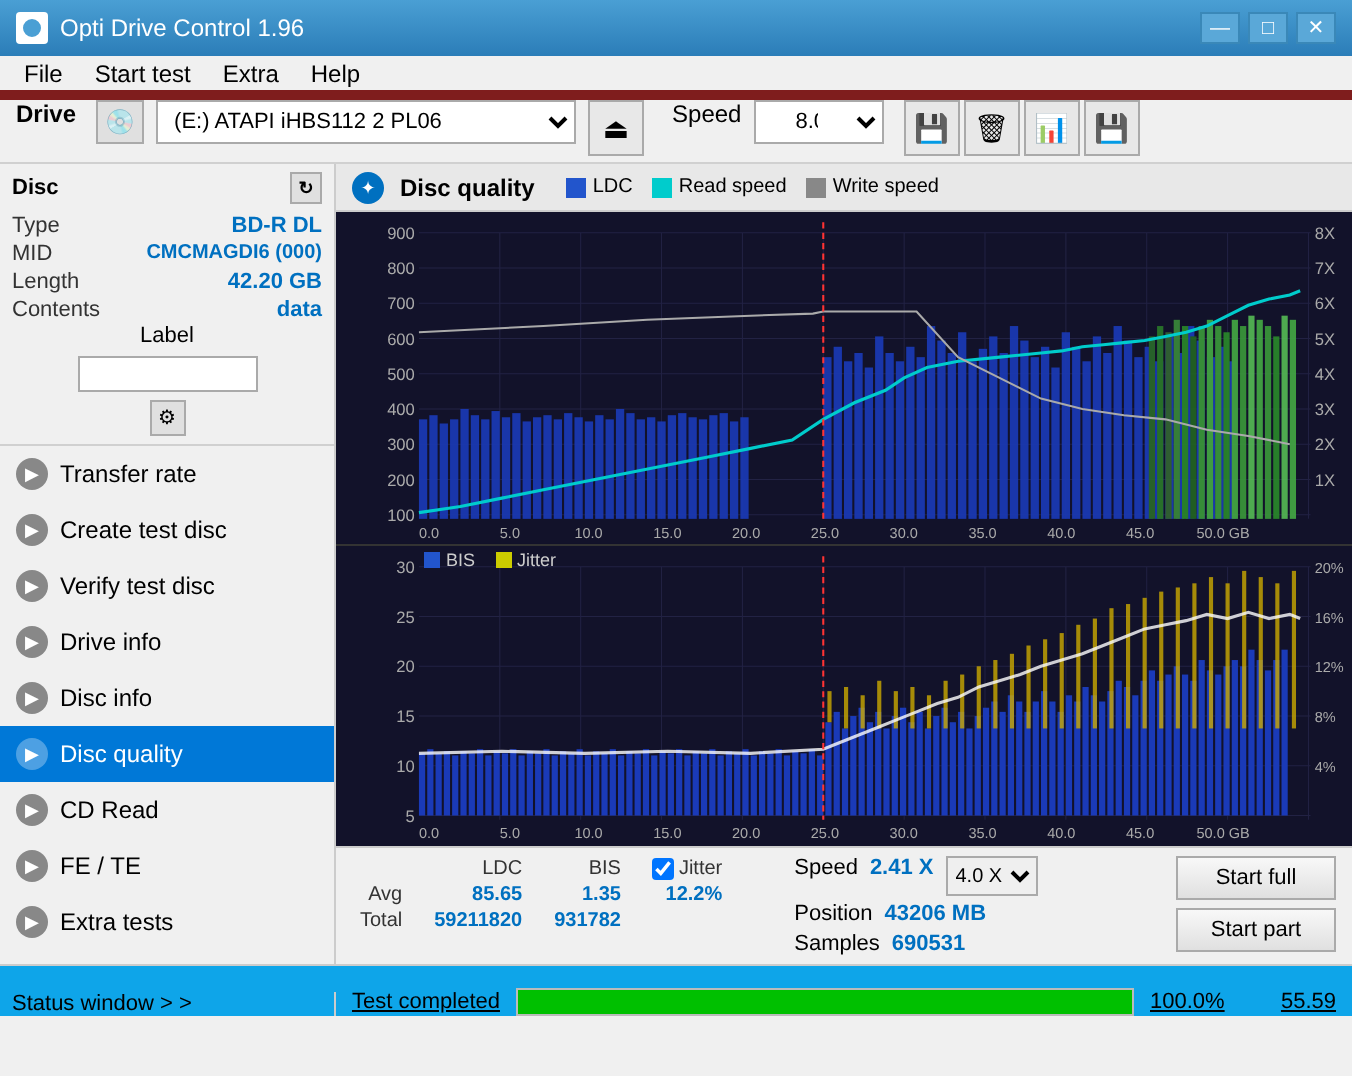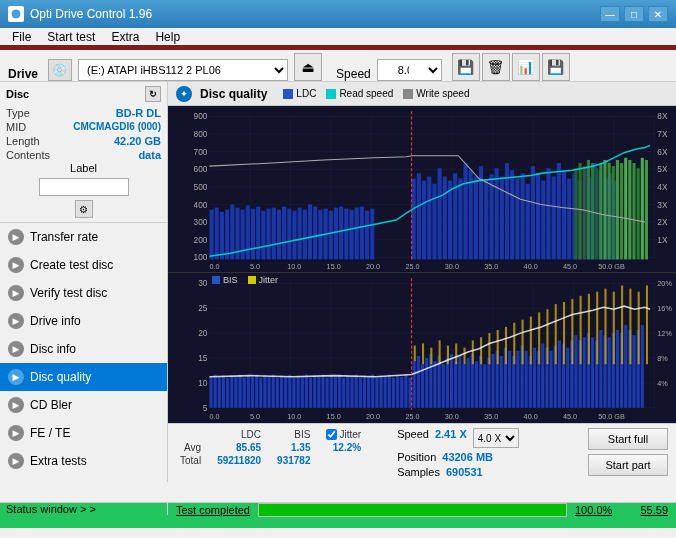--- a/index.html
+++ b/index.html
@@ -10,21 +10,21 @@
     .titlebar-icon { width: 16px; height: 16px; margin-right: 6px; background: #fff; border-radius: 2px; display: inline-flex; align-items: center; justify-content: center; }
     .titlebar-title { flex: 1; font-size: 12px; font-weight: normal; }
     .titlebar-buttons { display: flex; gap: 4px; }
     .titlebar-btn { width: 20px; height: 16px; background: #5aa8d8; border: 1px solid #3a88b8; display: flex; align-items: center; justify-content: center; color: white; font-size: 10px; cursor: pointer; }
 
     
     .menubar { background: #f0f0f0; height: 22px; display: flex; align-items: center; padding: 0 4px; border-bottom: 5px solid #7f1d1d; }
     .menu-item { padding: 2px 8px; font-size: 12px; cursor: pointer; }
 
     
-    .drivebar { background: #f0f0f0; height: 32px; display: flex; align-items: flex-end; padding: 0 8px; border-bottom: 1px solid #d0d0d0; gap: 6px; }
+    .drivebar { background: #f0f0f0; height: 32px; display: flex; align-items: flex-start; padding: 0 8px; border-bottom: 1px solid #d0d0d0; gap: 6px; }
     .drive-label { font-size: 12px; font-weight: bold; margin-right: 4px; }
     .drive-select { height: 22px; font-size: 11px; border: 1px solid #aaa; background: white; min-width: 210px; padding: 0 4px; }
     .drive-icon { width: 24px; height: 22px; background: #e0e0e0; border: 1px solid #aaa; display: flex; align-items: center; justify-content: center; font-size: 12px; }
     .speed-label { font-size: 12px; margin-left: 8px; }
     .speed-select { height: 22px; font-size: 11px; border: 1px solid #aaa; background: white; width: 65px; padding: 0 16px; }
     .toolbar-icons { display: flex; gap: 2px; margin-left: 4px; }
     .toolbar-icon-btn { width: 28px; height: 28px; background: #e8e8e8; border: 1px solid #aaa; display: flex; align-items: center; justify-content: center; cursor: pointer; font-size: 14px; }
 
     
     .content-area { display: flex; flex: 1; overflow: hidden; }
@@ -63,21 +63,21 @@
 
     
     .stats-area { background: #f0f0f0; border-top: 1px solid #ccc; padding: 4px 8px; display: flex; gap: 8px; }
     .stats-table { font-size: 10px; }
     .stats-table table { border-collapse: collapse; }
     .stats-table td { padding: 1px 12px 1px 4px; color: #0070c0; font-weight: bold; text-align: right; }
     .stats-table td.header { color: #333; font-weight: normal; }
     .start-btn { width: 80px; height: 22px; background: linear-gradient(to bottom, #f8f8f8, #e0e0e0); border: 1px solid #aaa; font-size: 11px; cursor: pointer; }
 
     
-    .footer { height: 26px; background: #22c55e; border-top: 1px solid #ccc; display: flex; align-items: flex-start; margin-top: 20px; }
+    .footer { height: 26px; background: #0ea5e9; border-top: 1px solid #ccc; display: flex; align-items: flex-end; }
     .footer-status { width: 168px; min-width: 168px; padding: 0 6px; font-size: 11px; border-right: 1px solid #ccc; display: flex; align-items: center; }
     .footer-progress { flex: 1; display: flex; align-items: center; padding: 0 8px; gap: 8px; text-decoration: underline; }
     .progress-bar-container { flex: 1; height: 14px; background: #ddd; border: 1px solid #bbb; }
     .progress-bar { height: 100%; background: #00c000; }
     .progress-text { font-size: 11px; min-width: 45px; }
     .progress-num { font-size: 11px; min-width: 40px; text-align: right; }
 
     svg { display: block; }
   </style>
 </head>
@@ -176,21 +176,21 @@
     <div class="sidebar-item">
       <div class="si-icon gray">▶</div>
       <span>Disc info</span>
     </div>
     <div class="sidebar-item active">
       <div class="si-icon" style="background:rgba(255,255,255,0.3);color:white;">▶</div>
       <span>Disc quality</span>
     </div>
     <div class="sidebar-item">
       <div class="si-icon gray">▶</div>
-      <span>CD Bler</span>
+      <span>CD Read</span>
     </div>
     <div class="sidebar-item">
       <div class="si-icon gray">▶</div>
       <span>FE / TE</span>
     </div>
     <div class="sidebar-item">
       <div class="si-icon gray">▶</div>
       <span>Extra tests</span>
     </div>
   </div>

